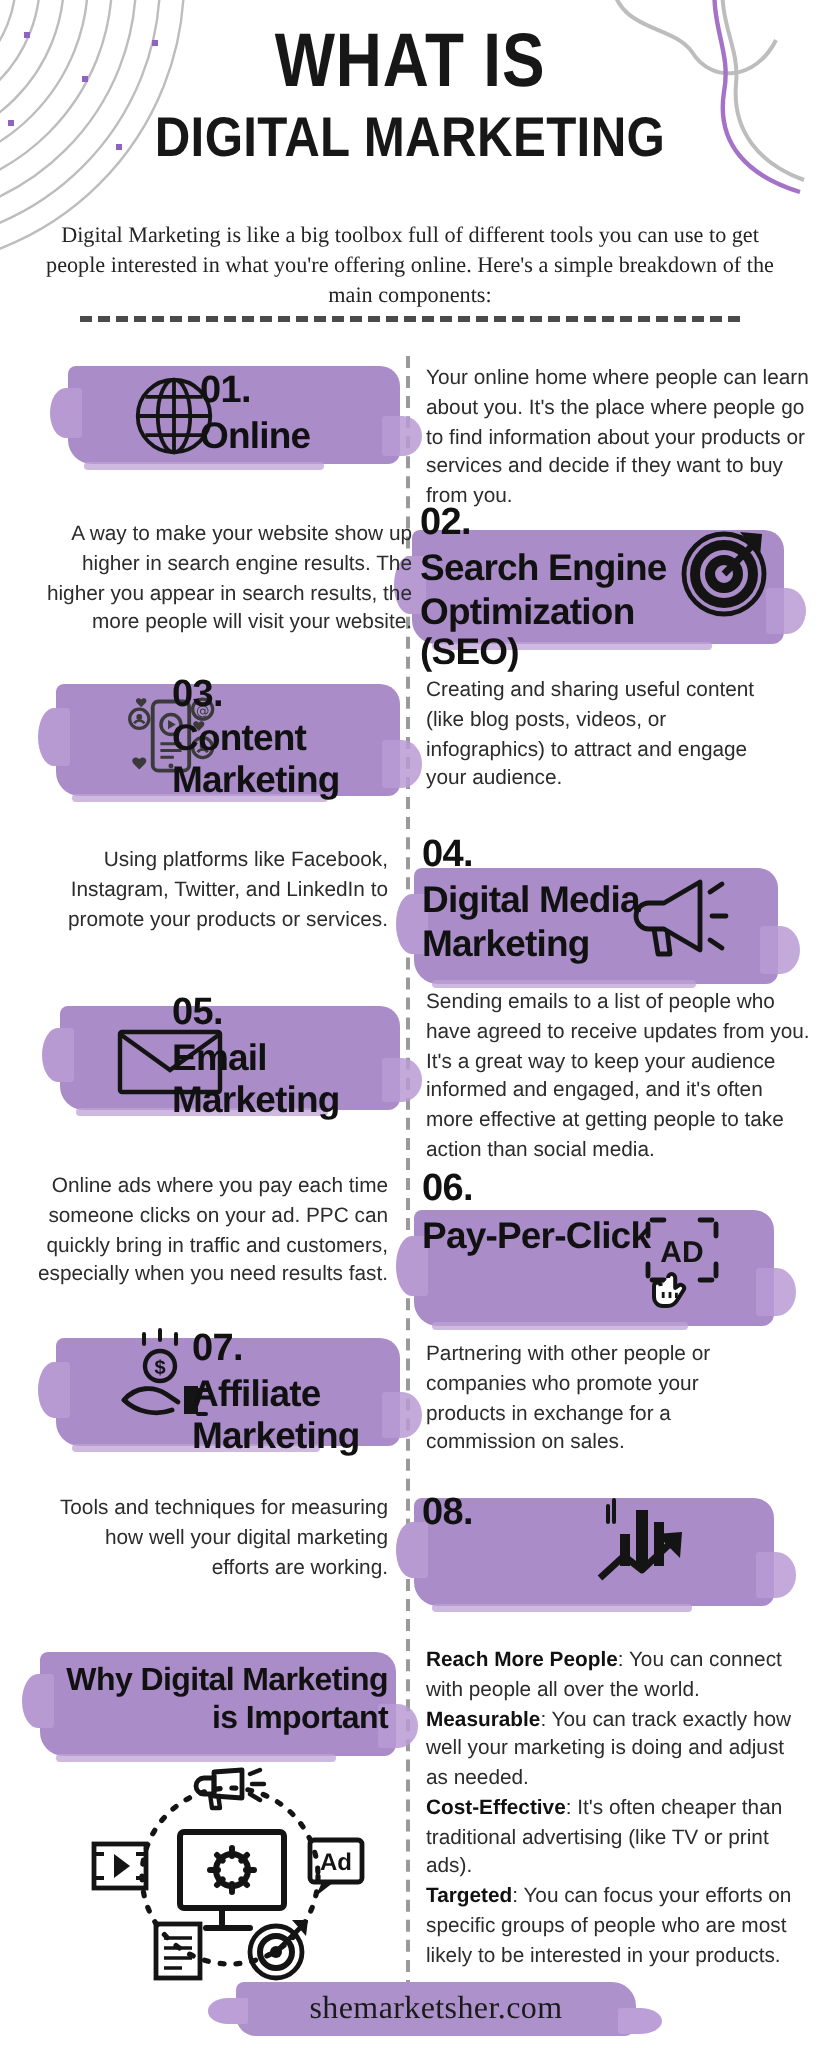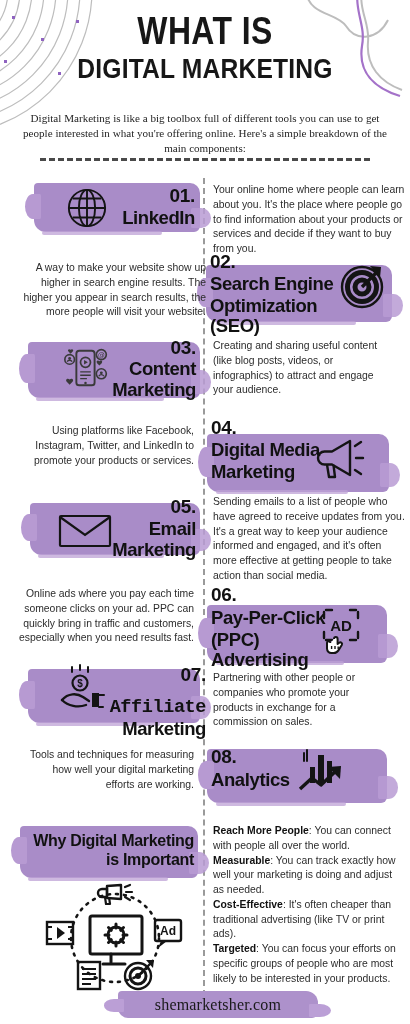--- a/index.html
+++ b/index.html
@@ -67,21 +67,21 @@
 
   .head-block{position:absolute;}
   .num{
     font-weight:bold;font-size:19px;line-height:1;color:#111;
     font-family:"Liberation Sans", sans-serif;letter-spacing:-.3px;
   }
   .ttl{
     font-weight:bold;font-size:18.5px;line-height:1.07;color:#111;
     font-family:"Liberation Sans", sans-serif;letter-spacing:-.4px;
   }
-  .head-right{text-align:right;}
+  .head-right{}
   .head-left{text-align:left;}
 
   .body-txt{
     position:absolute;
     font-family:"Liberation Sans", sans-serif;
     font-size:10.4px;line-height:1.42;color:#2c2c2c;
   }
   .t-right{text-align:right;}
   .t-left{text-align:left;}
 
@@ -173,21 +173,21 @@
       <svg width="42" height="42" viewBox="0 0 44 44">
         <circle cx="22" cy="22" r="19" fill="none" stroke="#141414" stroke-width="2"></circle>
         <ellipse cx="22" cy="22" rx="8.5" ry="19" fill="none" stroke="#141414" stroke-width="2"></ellipse>
         <line x1="3" y1="22" x2="41" y2="22" stroke="#141414" stroke-width="2"></line>
         <path d="M7 12 H37 M7 32 H37" stroke="#141414" stroke-width="2" fill="none"></path>
         <line x1="22" y1="3" x2="22" y2="41" stroke="#141414" stroke-width="2"></line>
       </svg>
     </div>
     <div class="head-block head-right" style="left:100px;top:3px;width:95px;">
       <div class="num">01.</div>
-      <div class="ttl" style="margin-top:3px;">LinkedIn</div>
+      <div class="ttl" style="margin-top:3px;">Online</div>
     </div>
     <div class="body-txt t-left" style="left:213px;top:0px;width:192px;">Your online home where people can learn about you. It's the place where people go to find information about your products or services and decide if they want to buy from you.</div>
   </div>
 
   <div class="row" style="top:252px;height:100px;">
     <div class="brush" style="left:206px;top:13px;width:186px;height:57px;"></div>
     <div class="brush-speck" style="left:216px;top:69px;width:140px;"></div>
     <div class="icon-wrap" style="left:334px;top:6px;">
       <svg width="54" height="54" viewBox="0 0 54 54">
         <circle cx="28" cy="29" r="20" fill="none" stroke="#141414" stroke-width="2.4"></circle>
@@ -278,21 +278,20 @@
       <svg width="48" height="52" viewBox="0 0 48 52">
         <path d="M6 4 H12 M30 4 H36 M4 6 V12 M4 26 V32 M38 6 V12 M38 26 V32 M6 34 H12 M30 34 H36" fill="none" stroke="#141414" stroke-width="2.4" stroke-linecap="round"></path>
         <text x="21" y="25" font-size="15" font-weight="bold" text-anchor="middle" fill="#141414" font-family="Liberation Sans, sans-serif">AD</text>
         <path d="M14 33 c0-2.6 3.6-2.6 3.6 0 v5 l1.6-1.2 c1.6-1.2 3.6 .6 2.6 2.2 l-3.4 5.4 c-1 1.6-2.6 2.6-4.6 2.6 h-2.4 c-2.6 0-4.4-2-4.4-4.4 v-5.4 c0-2.4 3.2-2.6 3.4-.2" fill="#fff" stroke="#141414" stroke-width="2" stroke-linejoin="round"></path>
         <path d="M11.6 40 v3 M15 40 v3 M18.2 40.4 v2.6" stroke="#141414" stroke-width="1.4"></path>
       </svg>
     </div>
     <div class="head-block head-left" style="left:211px;top:0px;width:120px;">
       <div class="num">06.</div>
       <div class="ttl" style="margin-top:4px;">Pay-Per-Click</div>
-      <div class="ttl" style="margin-top:2px;">(PPC) Advertising</div>
     </div>
     <div class="body-txt t-right" style="left:8px;top:2px;width:186px;">Online ads where you pay each time someone clicks on your ad. PPC can quickly bring in traffic and customers, especially when you need results fast.</div>
   </div>
 
   <div class="row" style="top:665px;height:95px;">
     <div class="brush" style="left:28px;top:4px;width:172px;height:54px;"></div>
     <div class="brush-speck" style="left:36px;top:57px;width:124px;"></div>
     <div class="icon-wrap" style="left:58px;top:2px;">
       <svg width="58" height="48" viewBox="0 0 58 48">
         <circle cx="22" cy="16" r="7.5" fill="none" stroke="#141414" stroke-width="2.2"></circle>
@@ -300,42 +299,41 @@
         <path d="M14 5 V0 M22 3 V-2 M30 5 V0" stroke="#141414" stroke-width="2" stroke-linecap="round"></path>
         <path d="M4 33 c6-7 15-7 21-3 l6 4" fill="none" stroke="#141414" stroke-width="2.4" stroke-linecap="round"></path>
         <path d="M4 33 c6 6 16 8 24 5" fill="none" stroke="#141414" stroke-width="2.4" stroke-linecap="round"></path>
         <rect x="34" y="26" width="7" height="14" fill="#141414"></rect>
         <path d="M41 40 h4" stroke="#141414" stroke-width="2" stroke-linecap="round"></path>
         <path d="M41 28 h5" stroke="#141414" stroke-width="2" stroke-linecap="round"></path>
       </svg>
     </div>
     <div class="head-block head-right" style="left:96px;top:0px;width:110px;">
       <div class="num">07.</div>
-      <div class="ttl" style="margin-top:14px;font-family:Liberation Mono, monospace;">Affiliate</div>
+      <div class="ttl" style="margin-top:3px;">Affiliate</div>
       <div class="ttl" style="margin-top:1px;">Marketing</div>
     </div>
     <div class="body-txt t-left" style="left:213px;top:6px;width:170px;">Partnering with other people or companies who promote your products in exchange for a commission on sales.</div>
   </div>
 
   <div class="row" style="top:745px;height:80px;">
     <div class="brush" style="left:207px;top:4px;width:180px;height:54px;"></div>
     <div class="brush-speck" style="left:216px;top:57px;width:130px;"></div>
     <div class="icon-wrap" style="left:296px;top:2px;">
       <svg width="56" height="50" viewBox="0 0 56 50">
         <rect x="14" y="20" width="5" height="16" fill="#141414"></rect>
         <rect x="22" y="8" width="6" height="28" fill="#141414"></rect>
         <rect x="31" y="14" width="5" height="22" fill="#141414"></rect>
         <path d="M8 6 v8 M11 3 v11" stroke="#141414" stroke-width="2" stroke-linecap="round"></path>
         <path d="M4 42 L16 31 L25 38 L42 22" fill="none" stroke="#141414" stroke-width="3.4" stroke-linejoin="round"></path>
         <path d="M32 20 L45 19 L44 32 Z" fill="#141414"></path>
       </svg>
     </div>
     <div class="head-block head-left" style="left:211px;top:2px;width:110px;">
       <div class="num">08.</div>
-      <div class="ttl" style="margin-top:4px;">Analytics</div>
     </div>
     <div class="body-txt t-right" style="left:28px;top:3px;width:166px;">Tools and techniques for measuring how well your digital marketing efforts are working.</div>
   </div>
 
   <div class="row" style="top:822px;height:170px;">
     <div class="brush" style="left:20px;top:4px;width:178px;height:52px;"></div>
     <div class="brush-speck" style="left:28px;top:55px;width:140px;"></div>
     <div class="why-ttl" style="left:22px;top:10px;width:172px;">
       <span>Why Digital Marketing</span><br>
       <span>is Important</span>

